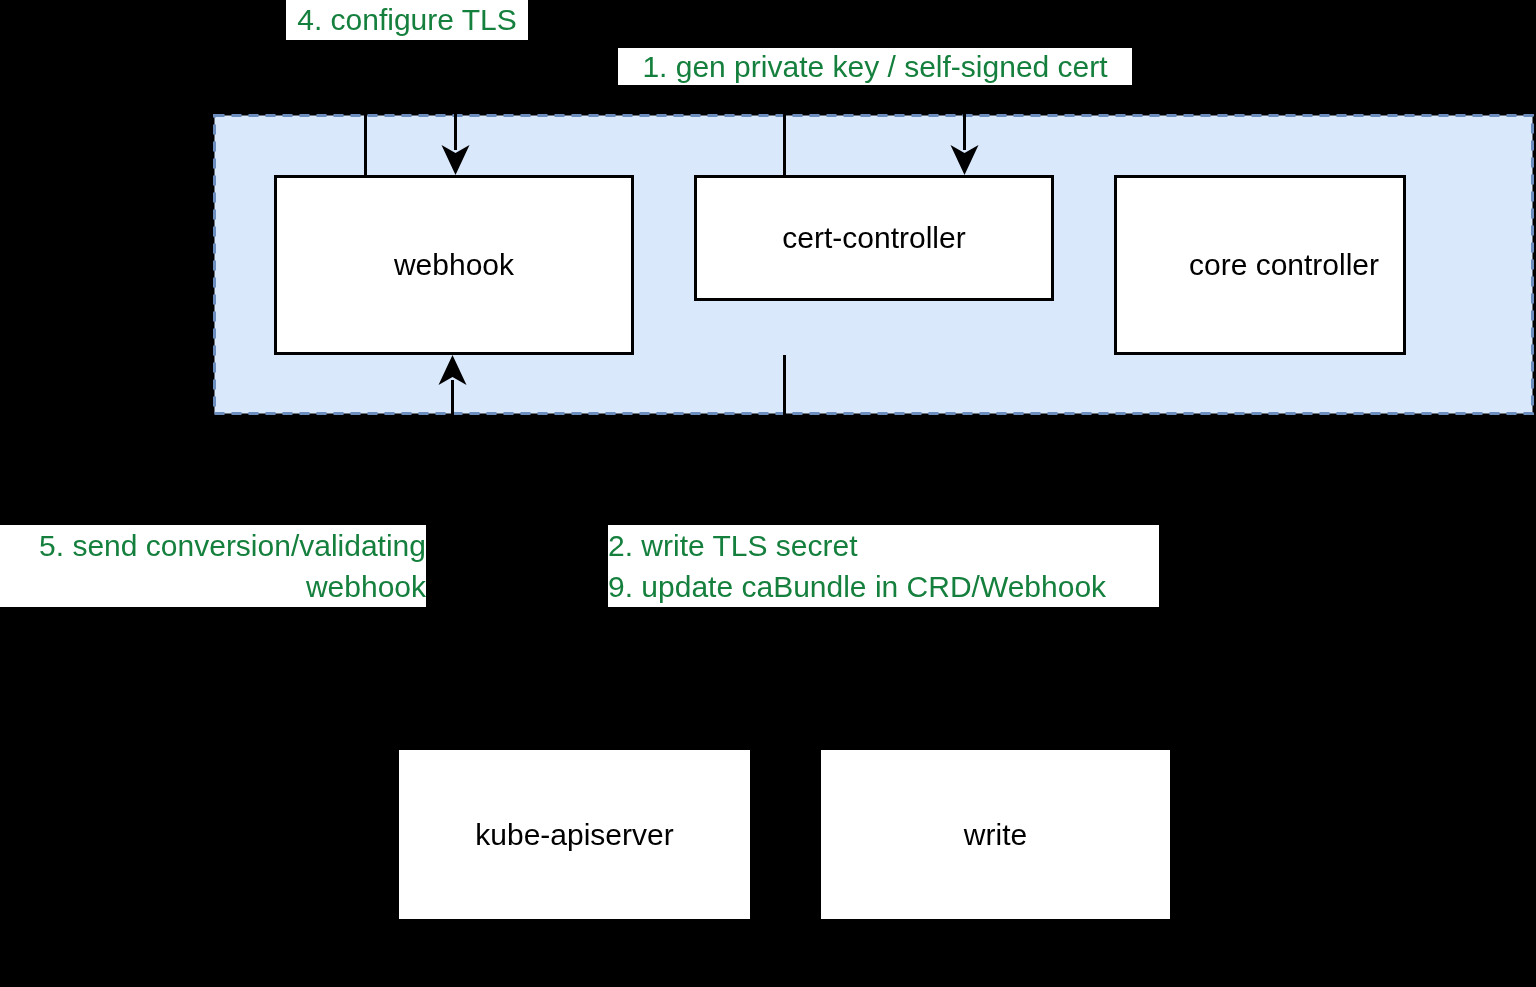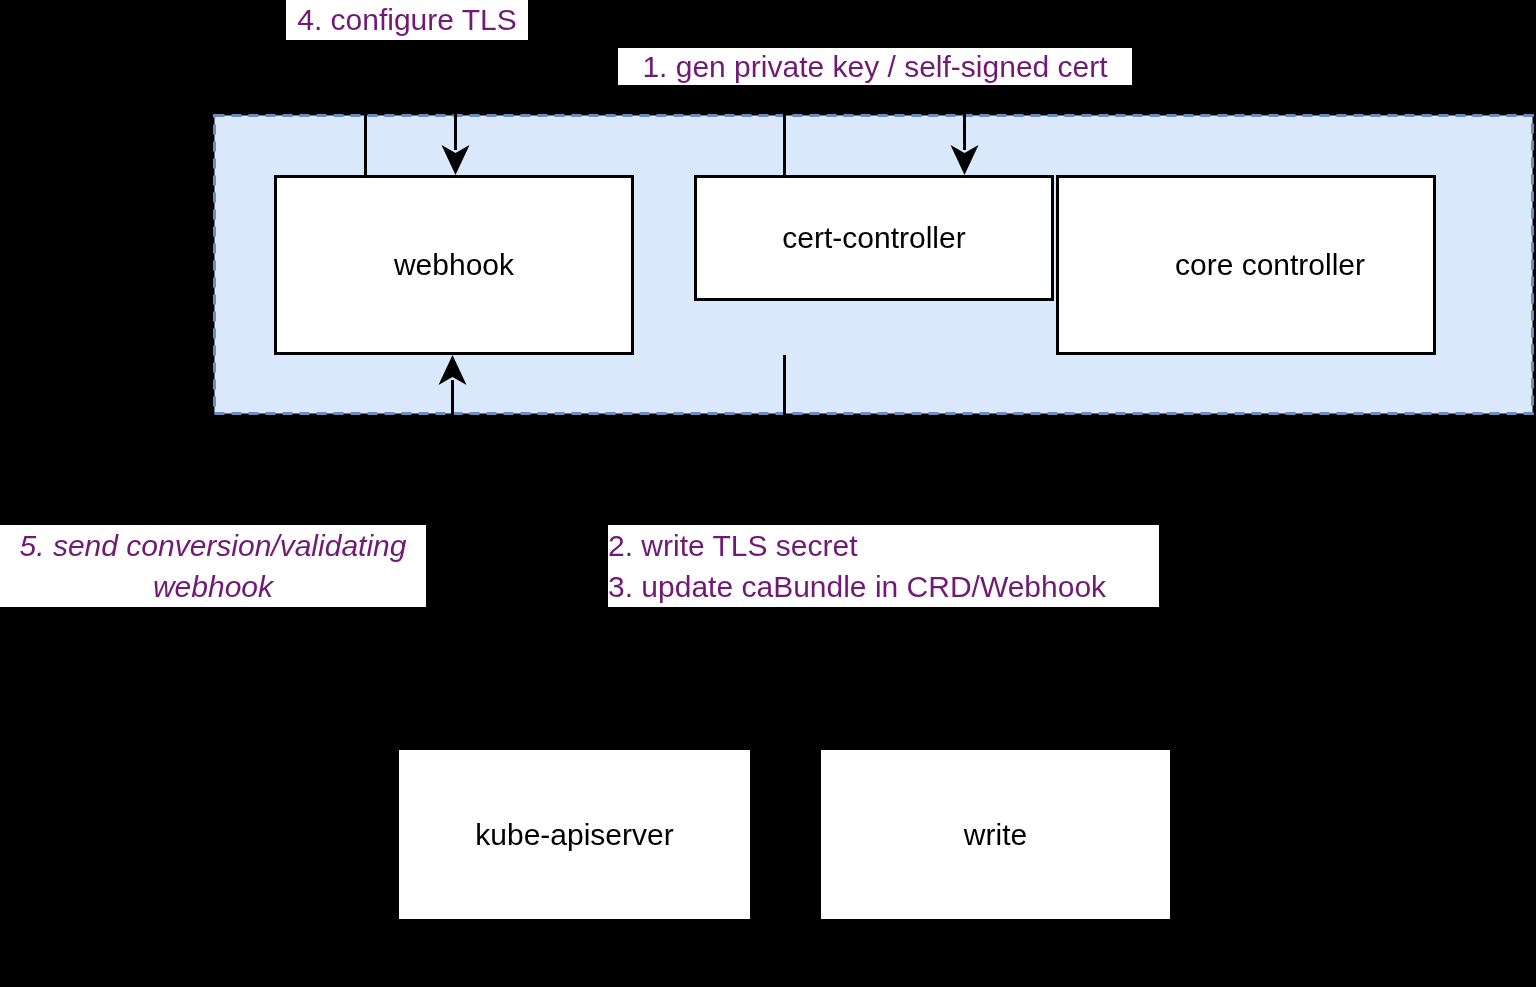--- a/index.html
+++ b/index.html
@@ -8,30 +8,30 @@
     font-family:"Liberation Sans",sans-serif;color:#000;overflow:hidden;
   }
   svg.wires{position:absolute;left:0;top:0;z-index:0;}
   .node{
     position:absolute;background:#fff;border:3px solid #000;box-sizing:border-box;
     display:flex;align-items:center;justify-content:center;
     font-size:30px;z-index:2;text-align:center;
   }
   #node-webhook{left:274px;top:175px;width:360px;height:180px;}
   #node-cert-controller{left:694px;top:175px;width:360px;height:126px;}
-  #node-core-controller{left:1056px;top:175px;width:380px;height:180px;padding-left:48px;}
+  #node-core-controller{left:1114px;top:175px;width:292px;height:180px;padding-left:48px;}
   #node-kube-apiserver{left:396px;top:747px;width:357px;height:175px;}
   #node-etcd{left:818px;top:747px;width:355px;height:175px;}
   .anno{
-    position:absolute;background:#fff;color:#701a75;font-size:30px;z-index:3;
+    position:absolute;background:#fff;color:#15803d;font-size:30px;z-index:3;
     box-sizing:border-box;white-space:nowrap;
   }
   #anno-step4{left:286px;top:0;width:242px;height:40px;line-height:40px;text-align:center;}
   #anno-step1{left:618px;top:8px;width:514px;height:37px;line-height:37px;text-align:center;margin-top:40px;}
-  #anno-step5{left:0;top:525px;width:426px;height:82px;line-height:41px;text-align:center;font-style:italic;}
+  #anno-step5{left:0;top:525px;width:426px;height:82px;line-height:41px;text-align:right;}
   #anno-steps23{left:608px;top:525px;width:551px;height:82px;line-height:41px;text-align:left;}
   .anno div{white-space:nowrap;}
 </style>
 </head>
 <body>
 
 <div class="stage">
 
   <svg class="wires" width="1536" height="987">
 
@@ -74,16 +74,16 @@
   </div>
   <div class="anno" id="anno-step1">
     <span>1. gen private key / self-signed cert</span>
   </div>
   <div class="anno" id="anno-step5">
     <div>5. send conversion/validating</div>
     <div>webhook</div>
   </div>
   <div class="anno" id="anno-steps23">
     <div>2. write TLS secret</div>
-    <div>3. update caBundle in CRD/Webhook</div>
+    <div>9. update caBundle in CRD/Webhook</div>
   </div>
 
 </div>
 
 </body></html>

